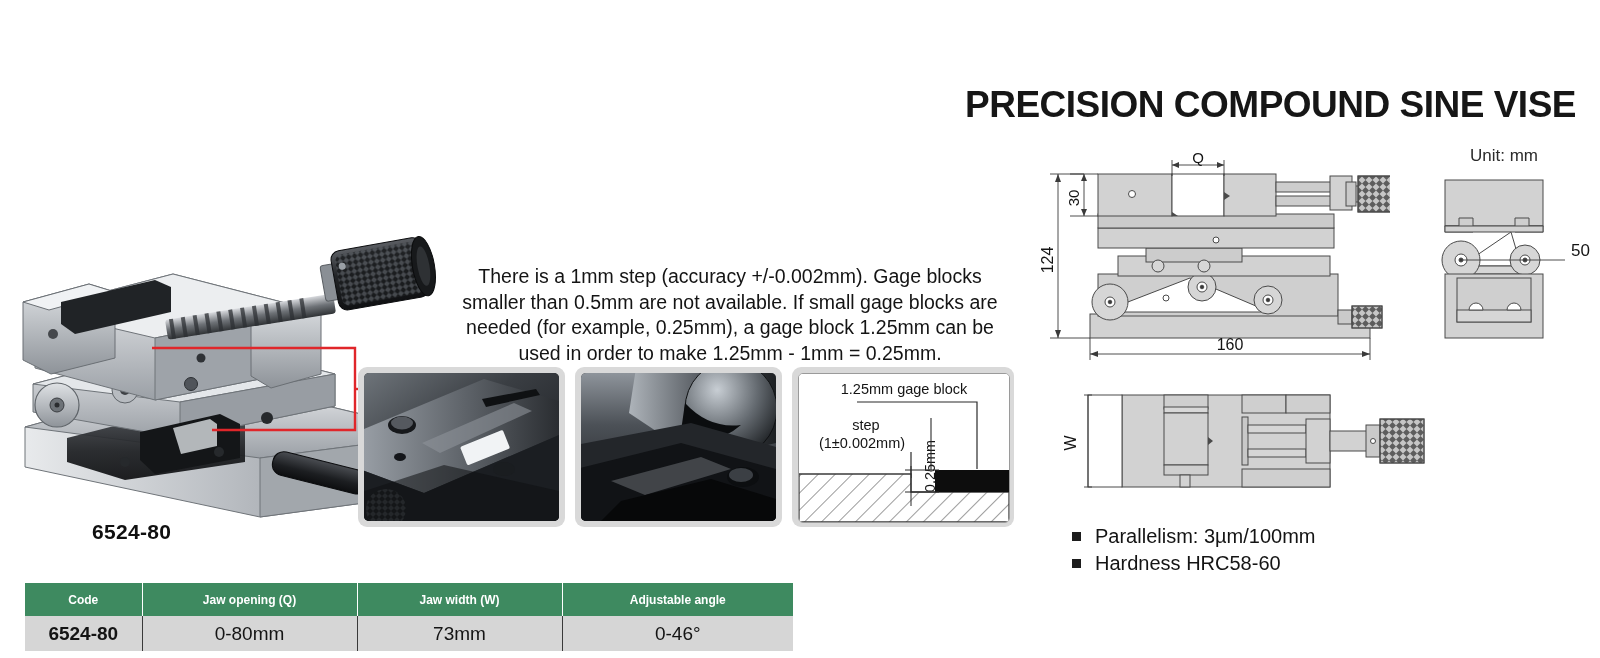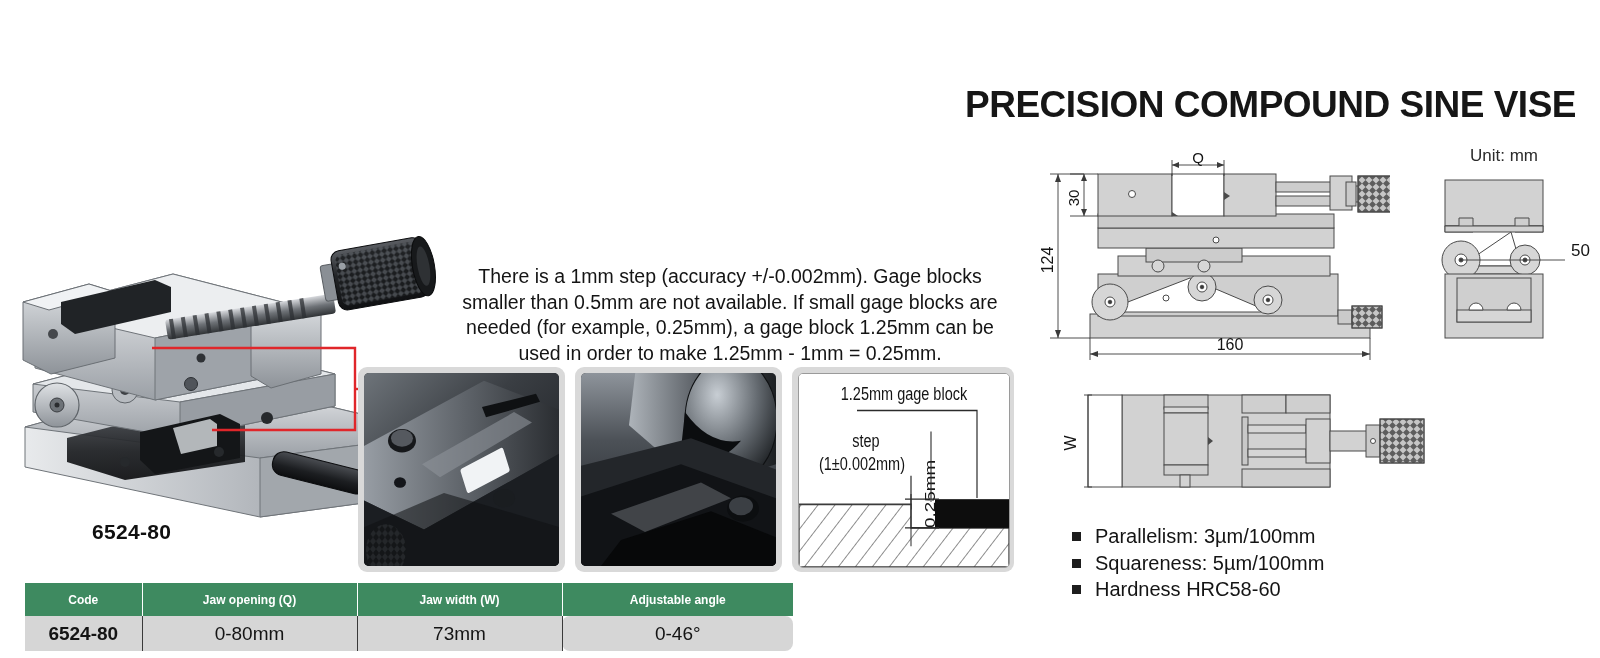--- a/index.html
+++ b/index.html
@@ -46,21 +46,21 @@
     text-align:center;
   }
 
   
   .callout{position:absolute;left:150px;top:288px;width:225px;height:120px;}
 
   
   .thumbs{position:absolute;left:358px;top:325px;}
   .thumb{
     position:absolute;top:0;
-    width:207px;height:205px;
+    width:207px;height:160px;
     background:#d9d9d9;
     border-radius:9px;
     padding:6px;
     box-sizing:border-box;
   }
   .thumb-inner{
     width:100%;height:100%;
     border-radius:5px;
     overflow:hidden;
     background:#2a2d30;
@@ -97,21 +97,21 @@
   .spec-table th:last-child{border-right:none;}
   .spec-table td{
     background:#d6d6d6;
     color:#141414;
     font-size:19px;
     height:35px;
     text-align:center;
     border-right:1px solid #3a3a3a;
     padding:0 4px;
   }
-  .spec-table td:last-child{border-right:none;border-radius:8px;}
+  .spec-table td:last-child{border-right:none;}
   .spec-table td.code-cell{font-weight:bold;}
   .col-code{width:117px;}
   .col-q{width:215px;}
   .col-w{width:205px;}
   .col-a{width:231px;}
 
   
   .features{
     position:absolute;left:1070px;top:481px;
     list-style:none;margin:0;padding:0;
@@ -571,21 +571,20 @@
     </tbody>
   </table>
 
   <ul class="features">
     <li>
       <span class="bullet"></span>
       <span>Parallelism: 3µm/100mm</span>
     </li>
     <li>
       <span class="bullet"></span>
-      <span>Squareness: 5µm/100mm</span>
     </li>
     <li>
       <span class="bullet"></span>
     </li>
     <li>
       <span class="bullet"></span>
       <span>Hardness HRC58-60</span>
     </li>
   </ul>
 

